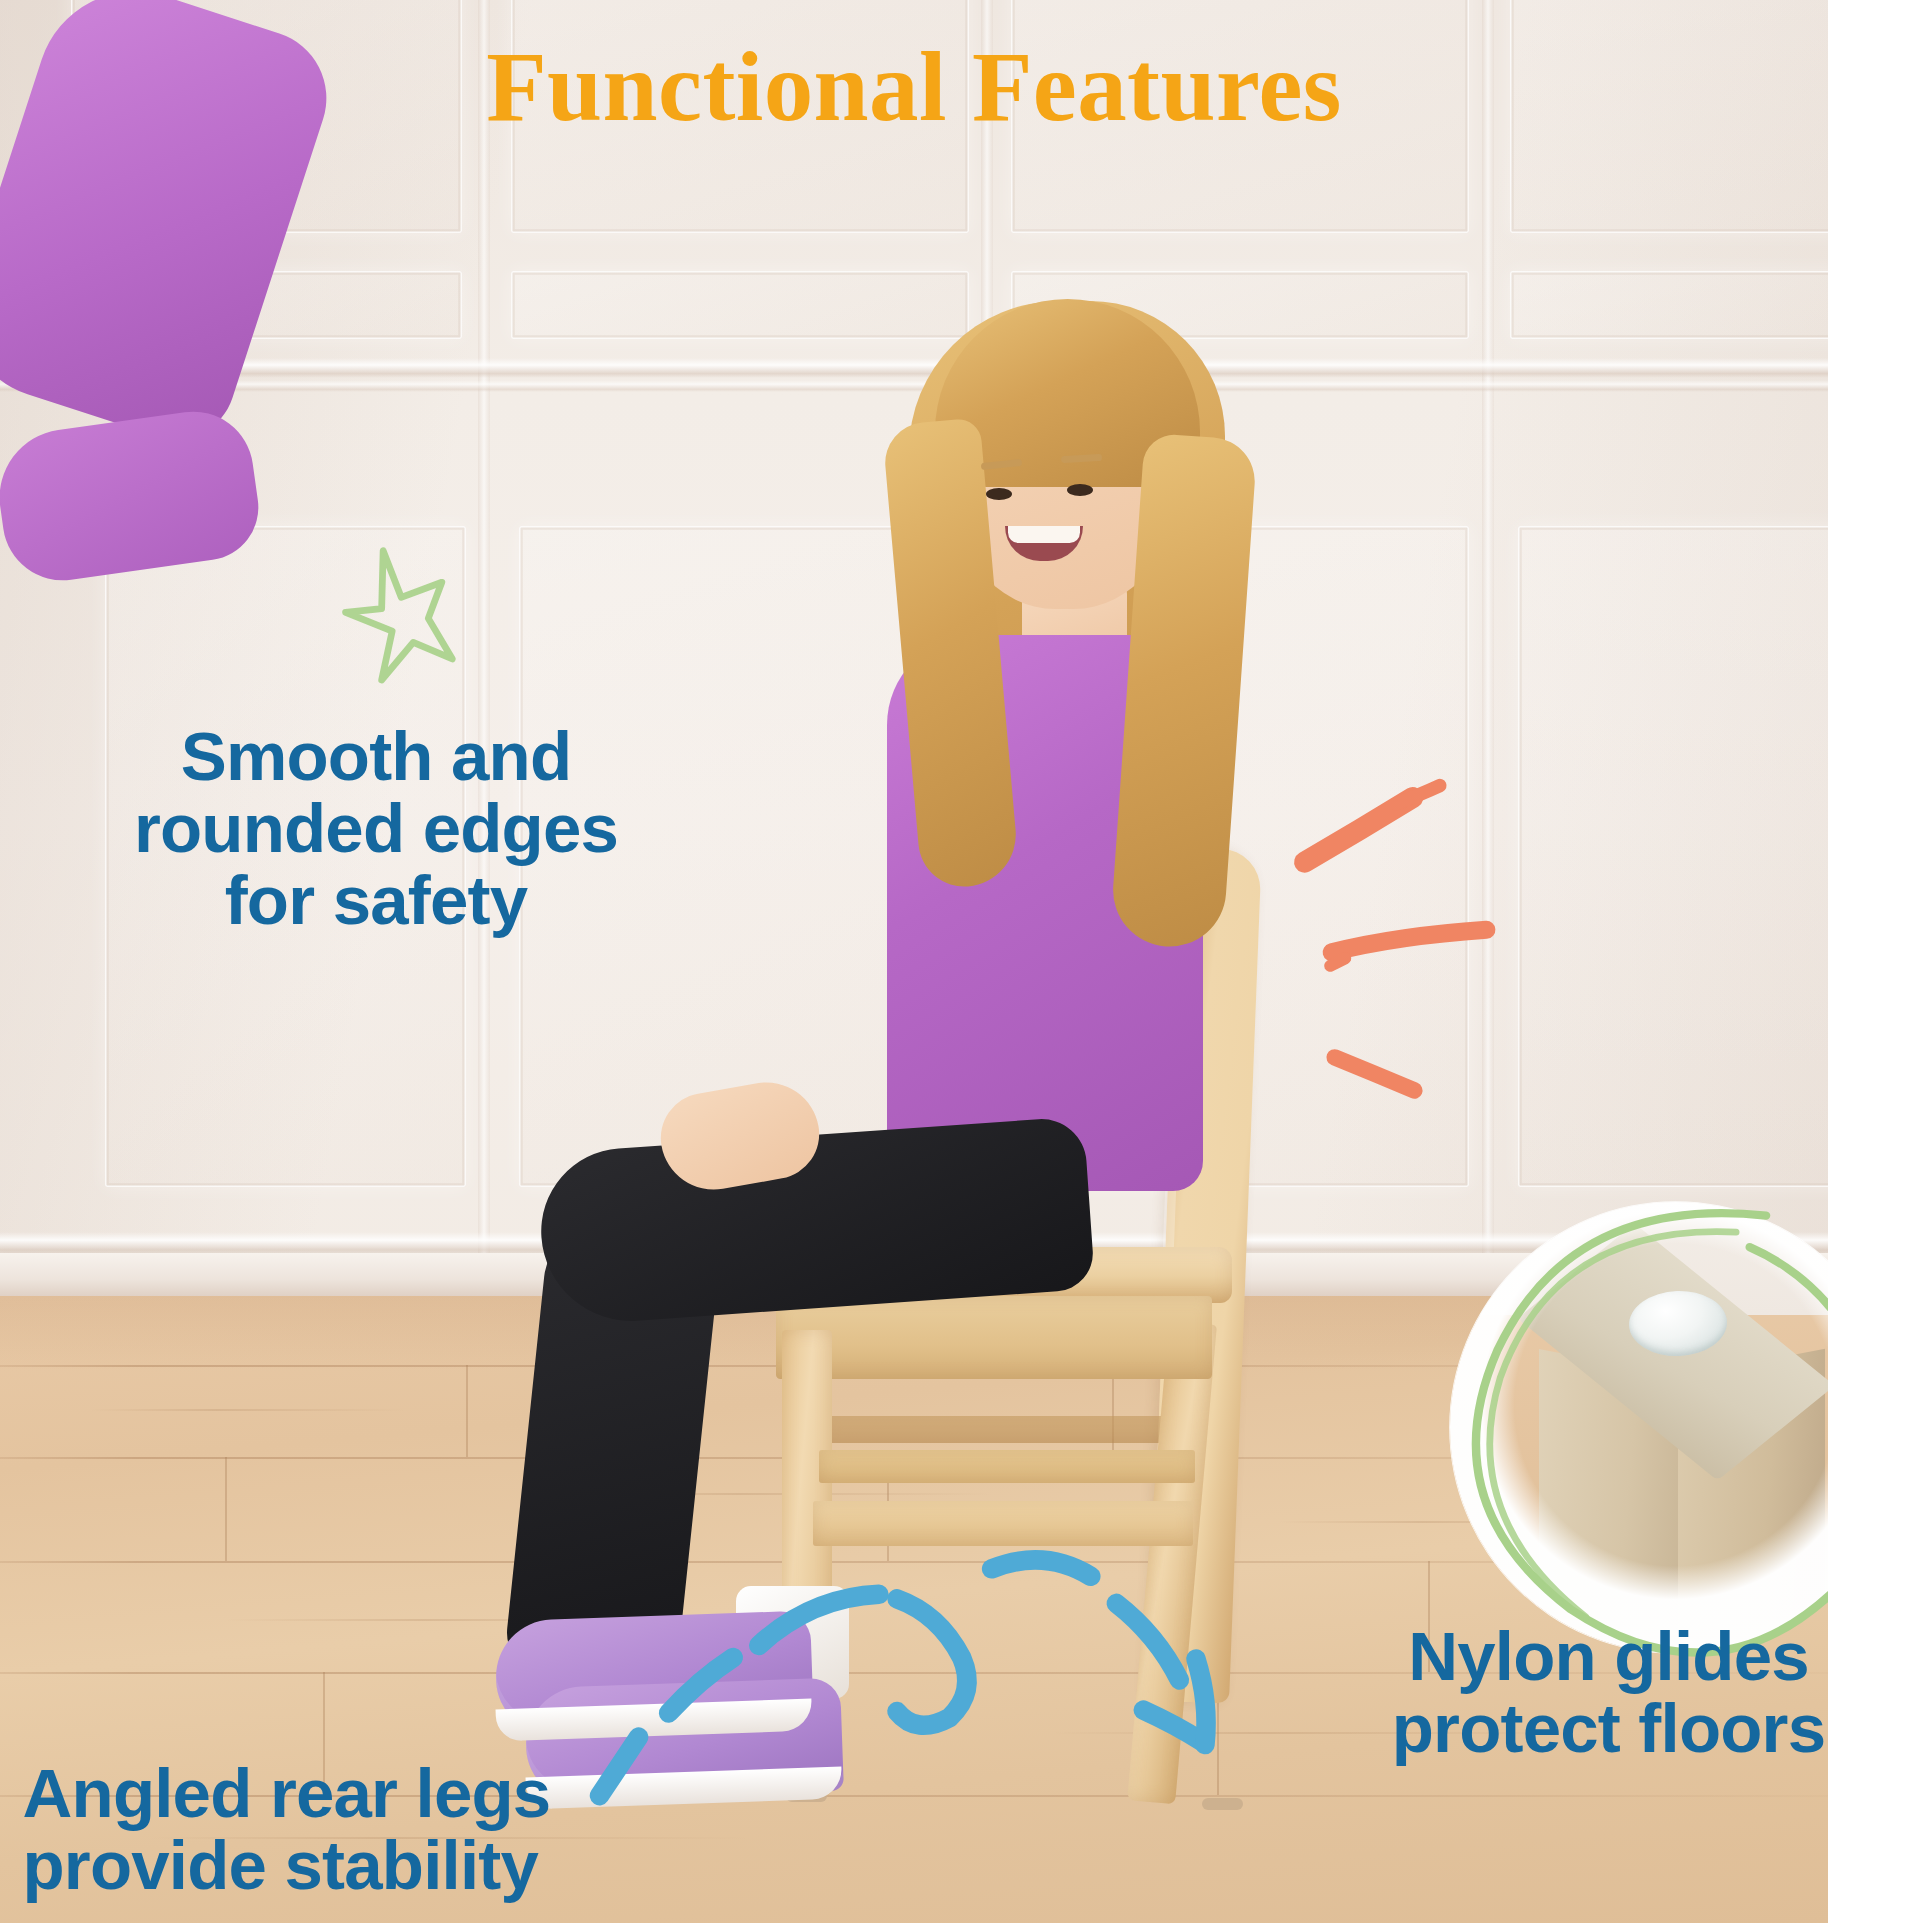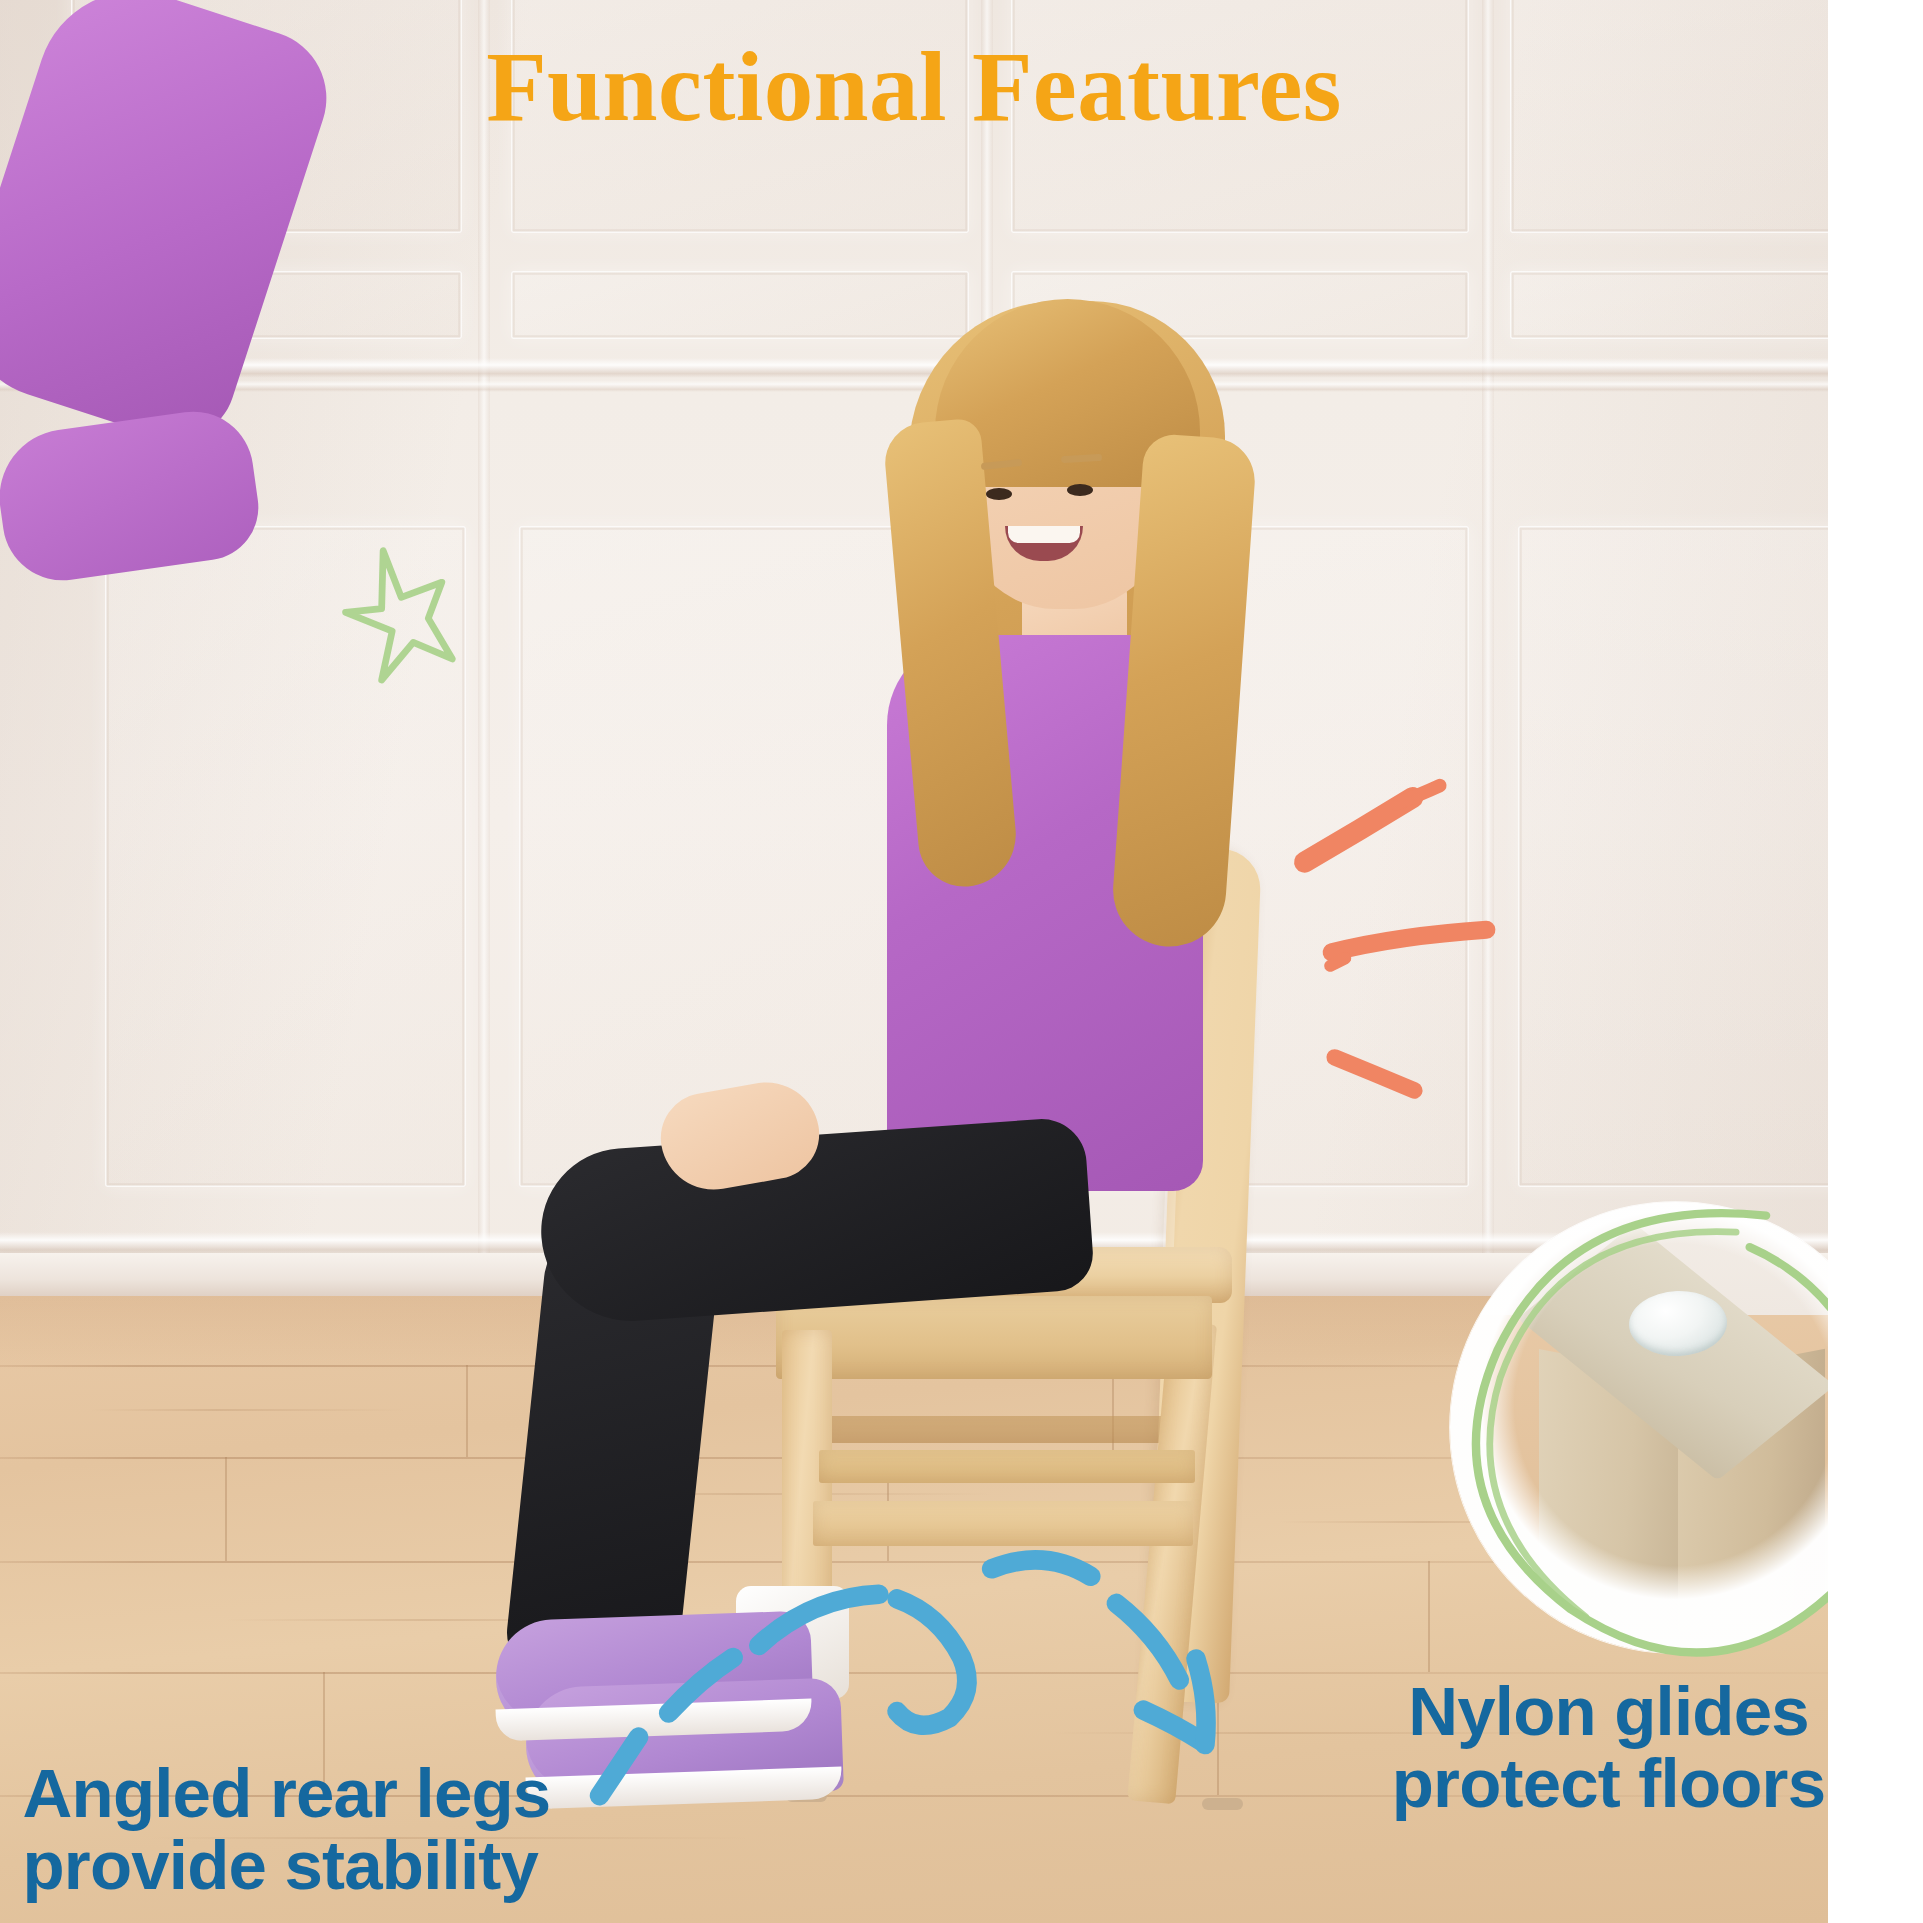--- a/index.html
+++ b/index.html
@@ -285,21 +285,21 @@
     color: #15689F;
     font-weight: 700;
     font-size: 69px;
     line-height: 1.04;
     letter-spacing: -0.8px;
     z-index: 40;
   }
   .c-vented  { left: 1323px; top: 376px;  width: 556px; text-align: center; }
   .c-smooth  { left: 98px;  top: 721px;  width: 556px; text-align: center; }
   .c-angled  { left: 22.5px;   top: 1758px; width: 646px; text-align: left; }
-  .c-nylon   { left: 1308px; top: 1676px; width: 601px; text-align: center; }
+  .c-nylon   { left: 1308px; top: 1621px; width: 601px; text-align: center; }
 
   
   .inset {
     position: absolute; left: 1450px; top: 1202px;
     width: 451px; height: 451px; border-radius: 50%;
     overflow: hidden; z-index: 30;
     background: #FFFFFF;
     box-shadow: 0 0 0 0.8px rgba(255,255,255,0.9);
   }
   .inset-wall {
@@ -471,17 +471,18 @@
     <div class="inset-floor"></div>
     <div class="leg-faceL"></div>
     <div class="leg-faceR"></div>
     <div class="leg-top"></div>
     <div class="nylon-glide"></div>
     <div class="inset-white"></div>
   </div>
 
   <div class="title">Functional Features</div>
 
+  <div class="callout c-smooth">Smooth and rounded edges for safety</div>
   <div class="callout c-angled">Angled rear legs provide stability</div>
   <div class="callout c-nylon">Nylon glides protect floors</div>
 
 </div>
 
 
 </body></html>

